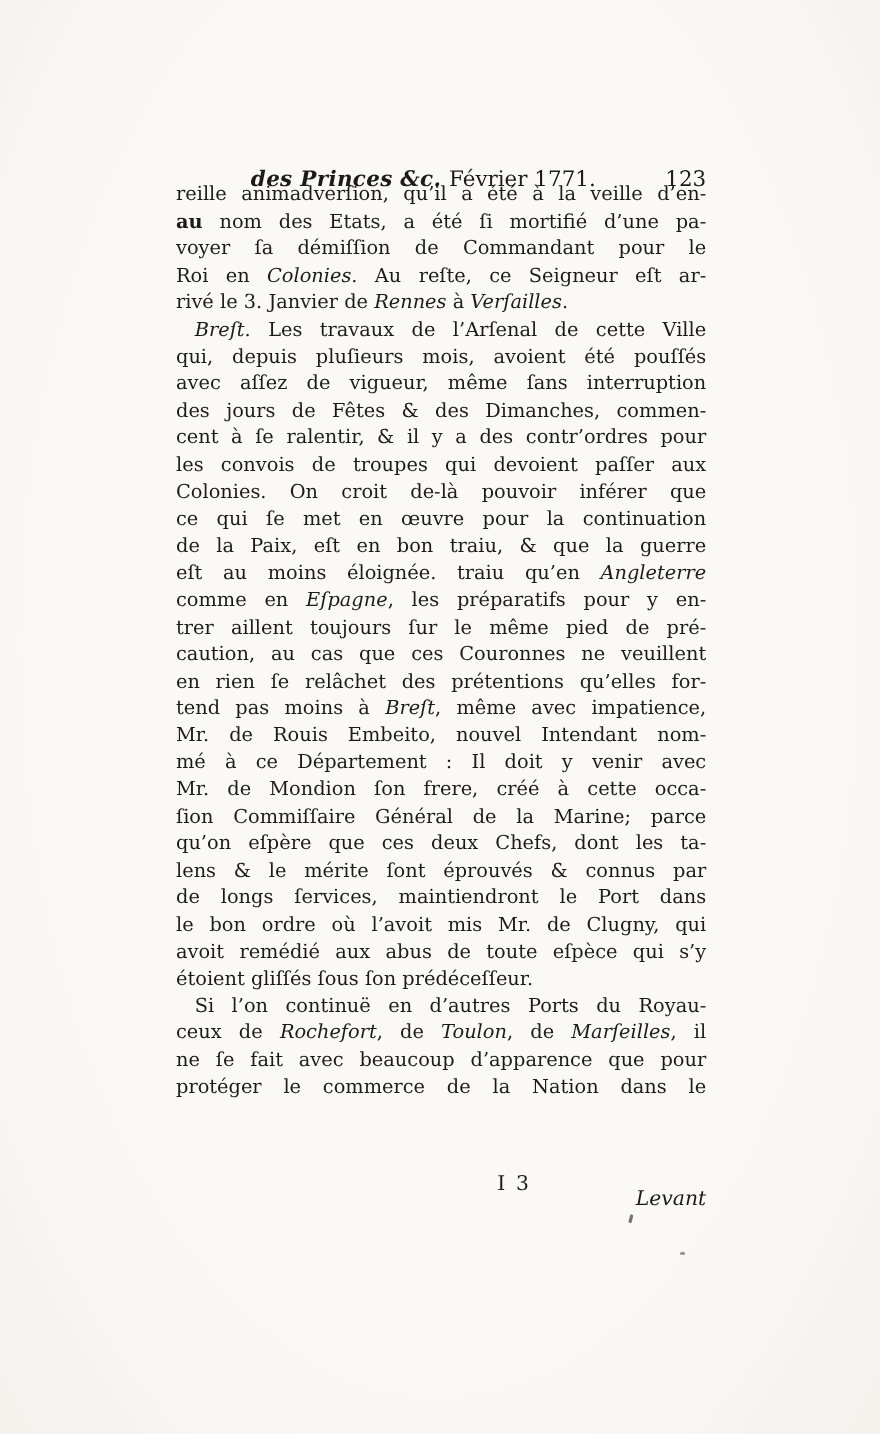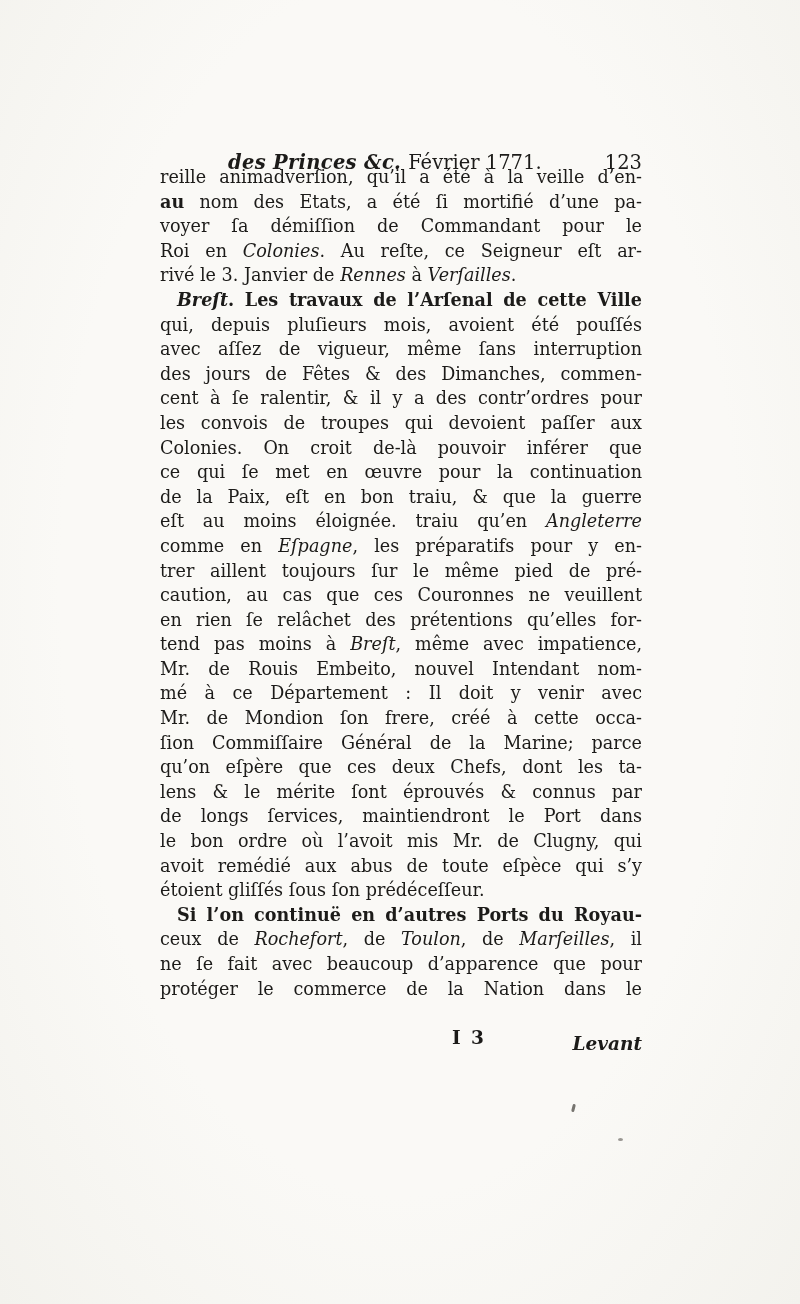--- a/index.html
+++ b/index.html
@@ -33,29 +33,28 @@
     font-size: 17.6px;
     line-height: 24.6px;
   }
   .line {
     text-align: justify;
     text-align-last: justify;
     height: 24.6px;
     overflow: visible;
   }
   .line.no-just { text-align-last: left; }
-  .line.indent { text-indent: 17px; font-weight: bold; }
+  .line.indent { text-indent: 17px; }
   .it { font-style: italic; }
   .bd { font-weight: bold; }
   .footer {
     position: absolute;
-    top: 1020px; left: 160px; width: 482px;
-    display: flex; align-items: center;
+    top: 1066px; left: 160px; width: 482px;
+    display: flex; align-items: flex-start;
     font-size: 18.5px;
-    font-weight: bold;
   }
   .signature { margin-left: 292px; letter-spacing: 2px; }
   .catchword { margin-left: auto; font-style: italic; margin-top: 13px; }
   .speck { position: absolute; background: #4a4742; }
   .speck-1 {
     top: 1104px; left: 572px; width: 3px; height: 8px;
     border-radius: 2px; transform: rotate(14deg); opacity: 0.75;
   }
   .speck-2 {
     top: 1138px; left: 618px; width: 5px; height: 3px;

